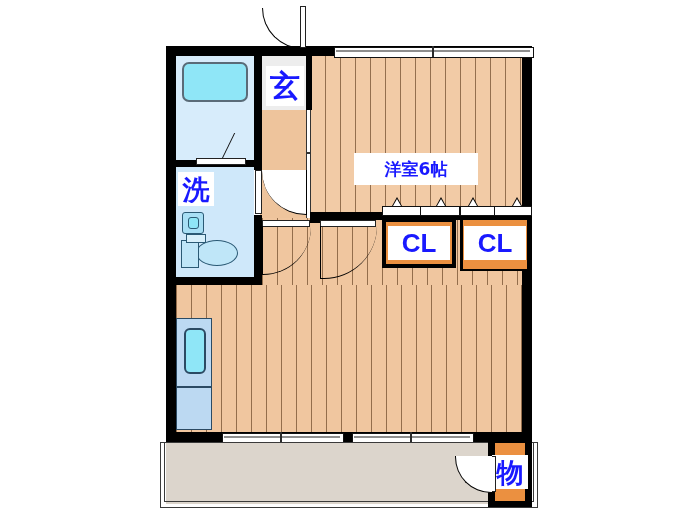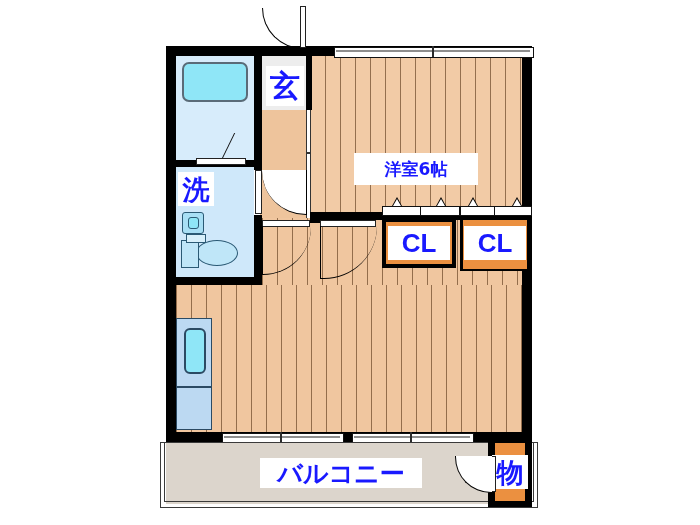--- a/index.html
+++ b/index.html
@@ -180,21 +180,20 @@
   <div class="abs" style="left:224px;top:436px;width:116px;height:2px;background:#8e8e8e;"></div>
   <div class="abs" style="left:280px;top:432px;width:2px;height:11px;background:#2b2b2b;"></div>
 
   <div class="sill" style="left:352px;top:433px;width:120px;height:9px;"></div>
   <div class="abs" style="left:354px;top:436px;width:116px;height:2px;background:#8e8e8e;"></div>
   <div class="abs" style="left:410px;top:432px;width:2px;height:11px;background:#2b2b2b;"></div>
 
   <div class="abs bal" style="left:166px;top:442px;width:330px;height:62px;"></div>
   <div class="abs" style="left:160px;top:442px;width:378px;height:66px;border:1.4px solid #3a3a3a;background:transparent;"></div>
   <div class="abs" style="left:164px;top:442px;width:370px;height:60px;border:1.4px solid #3a3a3a;background:transparent;"></div>
-  <div class="lbl lbl-jp" style="left:260px;top:458px;width:162px;height:30px;font-size:25px;">バルコニー</div>
 
   <div class="abs wall" style="left:488px;top:437px;width:44px;height:70px;"></div>
   <div class="abs orange" style="left:495px;top:443px;width:30px;height:58px;"></div>
   <div class="lbl lbl-jp" style="left:492px;top:455px;width:36px;height:34px;font-size:27px;">物</div>
   <div class="abs white" style="left:489px;top:456px;width:7px;height:36px;border:1px solid #222;"></div>
   <div class="arc" style="left:455px;top:456px;width:36px;height:36px;
               border-right:none;border-top:none;background:#ffffff;
               border-bottom-left-radius:36px;"></div>
 
 </div>

